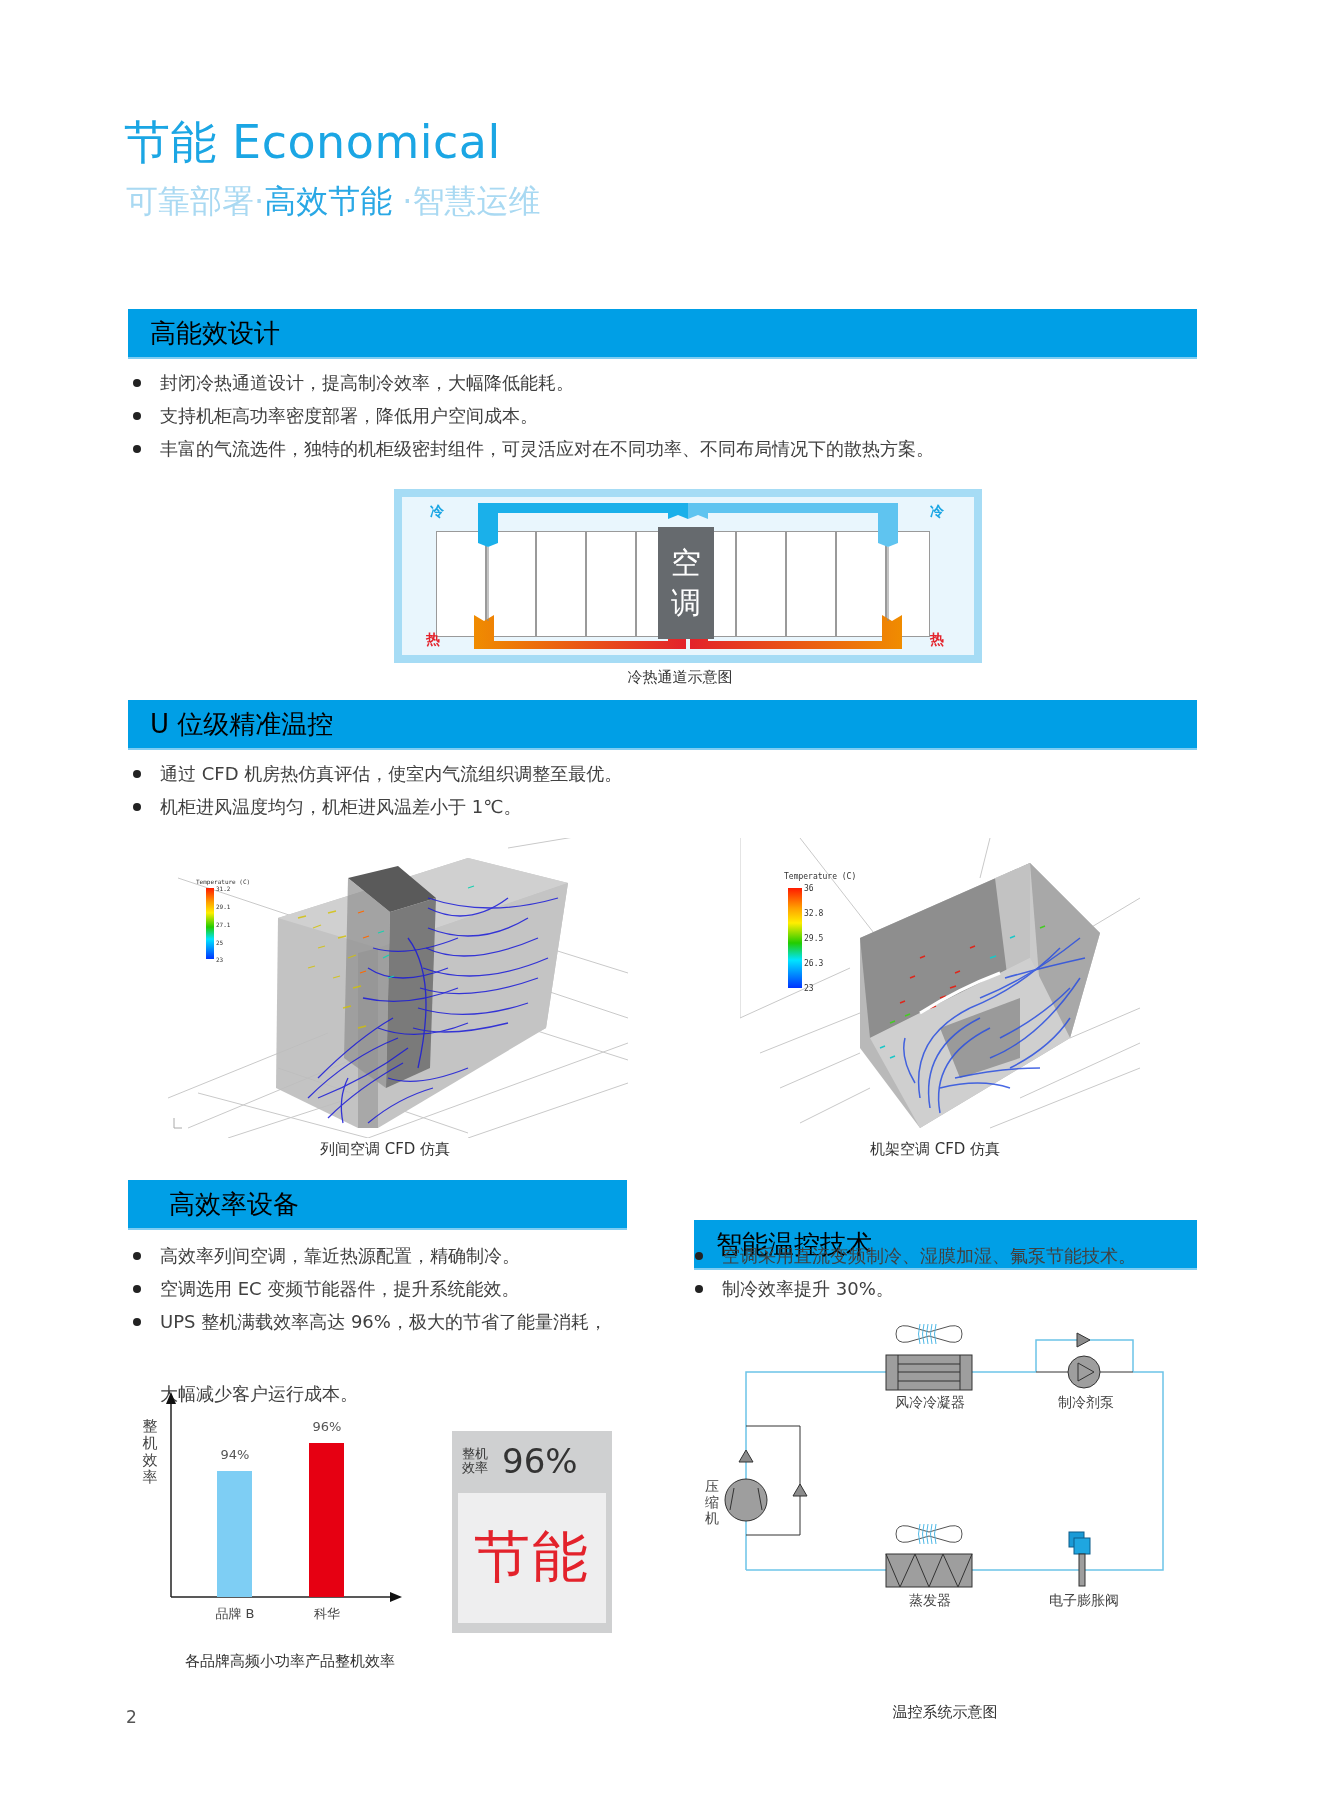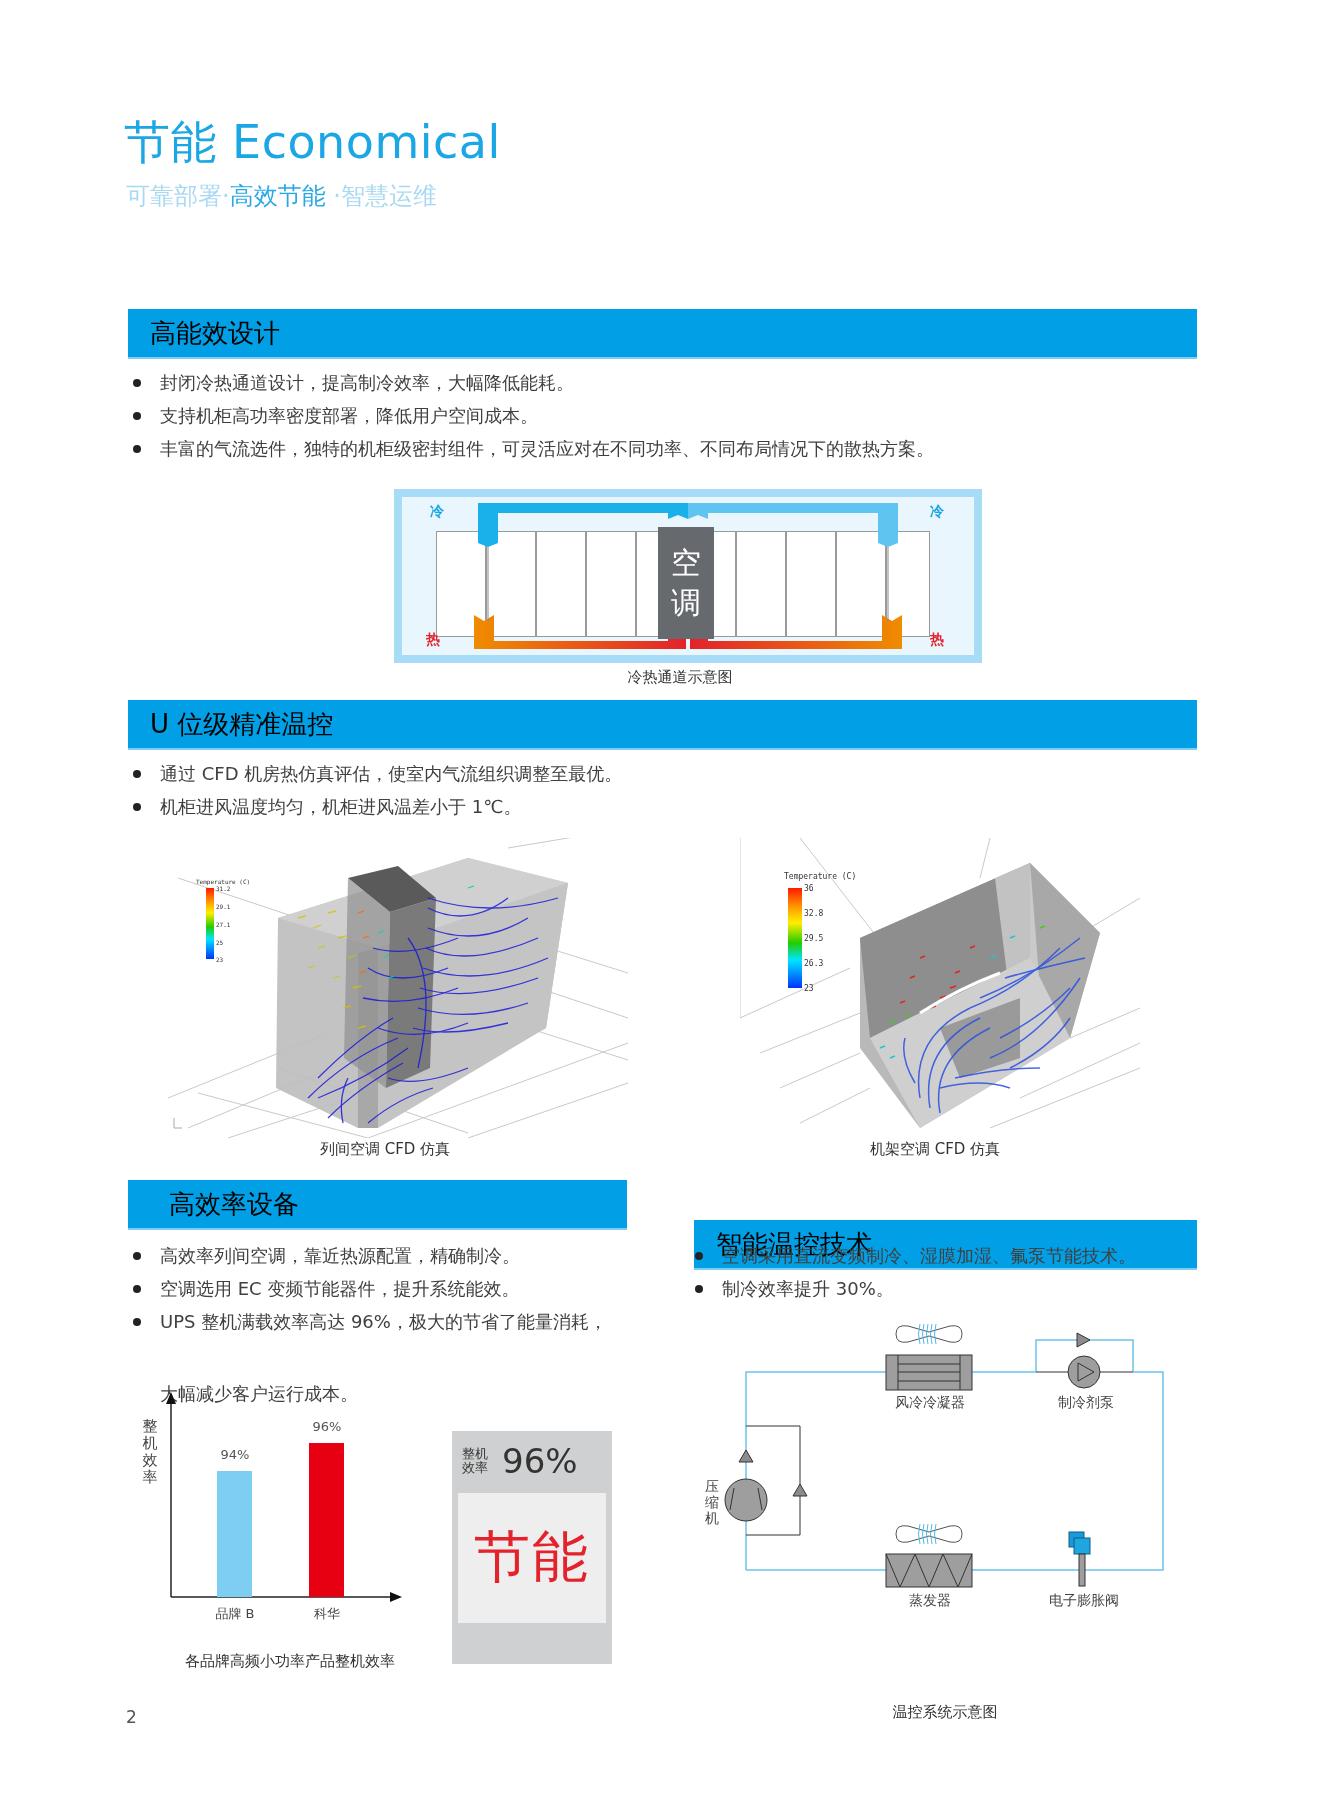--- a/index.html
+++ b/index.html
@@ -2,21 +2,21 @@
 <html><head>
 <meta charset="utf-8">
 <style>
   * { box-sizing: border-box; margin: 0; padding: 0; }
   html, body { width: 1323px; height: 1795px; background: #ffffff; }
   body { position: relative; font-family: "DejaVu Sans", "Liberation Sans", sans-serif; color: #3a3a3a; overflow: hidden; }
 
   .abs { position: absolute; }
 
   .title { left: 124px; top: 112px; font-size: 46px; color: #1ba6e4; font-weight: normal; letter-spacing: 0.5px; white-space: nowrap; }
-  .subtitle { left: 126px; top: 180px; font-size: 24px; white-space: nowrap; }
+  .subtitle { left: 126px; top: 180px; font-size: 32px; white-space: nowrap; }
   .subtitle .light { color: #a9d9f2; }
   .subtitle .strong { color: #2aa8e5; }
 
   .section-bar { background: #009fe6; color: #000000; font-size: 26px; padding-left: 22px; display: flex; align-items: center; border-bottom: 2px solid #7fcdf2; }
 
   ul.bullets { list-style: none; }
   ul.bullets li { position: relative; padding-left: 32px; font-size: 18px; color: #404040; line-height: 33px; white-space: nowrap; }
   ul.bullets li::before { content: ""; position: absolute; left: 5px; top: 13px; width: 8px; height: 8px; border-radius: 50%; background: #222; }
   ul.bullets li .cont { display: block; margin-top: 39px; }
 
@@ -35,21 +35,21 @@
   .legend-title { position: absolute; font-family: "DejaVu Sans Mono", monospace; color: #333; white-space: nowrap; }
   .legend-bar { position: absolute; background: linear-gradient(to bottom, #ff1a00 0%, #ffa000 20%, #ffee00 35%, #22cc00 55%, #00e5ff 72%, #0033ff 100%); }
   .legend-tick { position: absolute; font-family: "DejaVu Sans Mono", monospace; color: #333; white-space: nowrap; }
 
   
   .chart-ylabel { font-size: 15px; color: #444; width: 16px; line-height: 17px; text-align: center; }
   .bar-value { font-size: 13px; color: #555; text-align: center; }
   .bar-cat { font-size: 13px; color: #444; text-align: center; white-space: nowrap; }
 
   
-  .card { left: 452px; top: 1431px; width: 160px; height: 233px; background: #cfd0d1; padding-left: 8px; }
+  .card { left: 452px; top: 1431px; width: 160px; height: 202px; background: #cfd0d1; padding-left: 8px; }
   .card-top { position: absolute; left: 0; top: 0; width: 160px; height: 62px; }
   .card-lbl { position: absolute; left: 10px; top: 16px; font-size: 13px; line-height: 14px; color: #333; }
   .card-val { position: absolute; left: 50px; top: 10px; font-size: 34px; color: #333; }
   .card-body { position: absolute; left: 6px; top: 62px; width: 148px; height: 130px; background: #eeeeef; display: flex; align-items: center; justify-content: center; }
   .card-big { font-size: 56px; color: #e3222b; letter-spacing: 2px; }
 
   .diag-label { font-size: 14px; color: #444; white-space: nowrap; }
   .page-num { left: 126px; top: 1707px; font-size: 17px; color: #555; }
 </style>
 </head>

